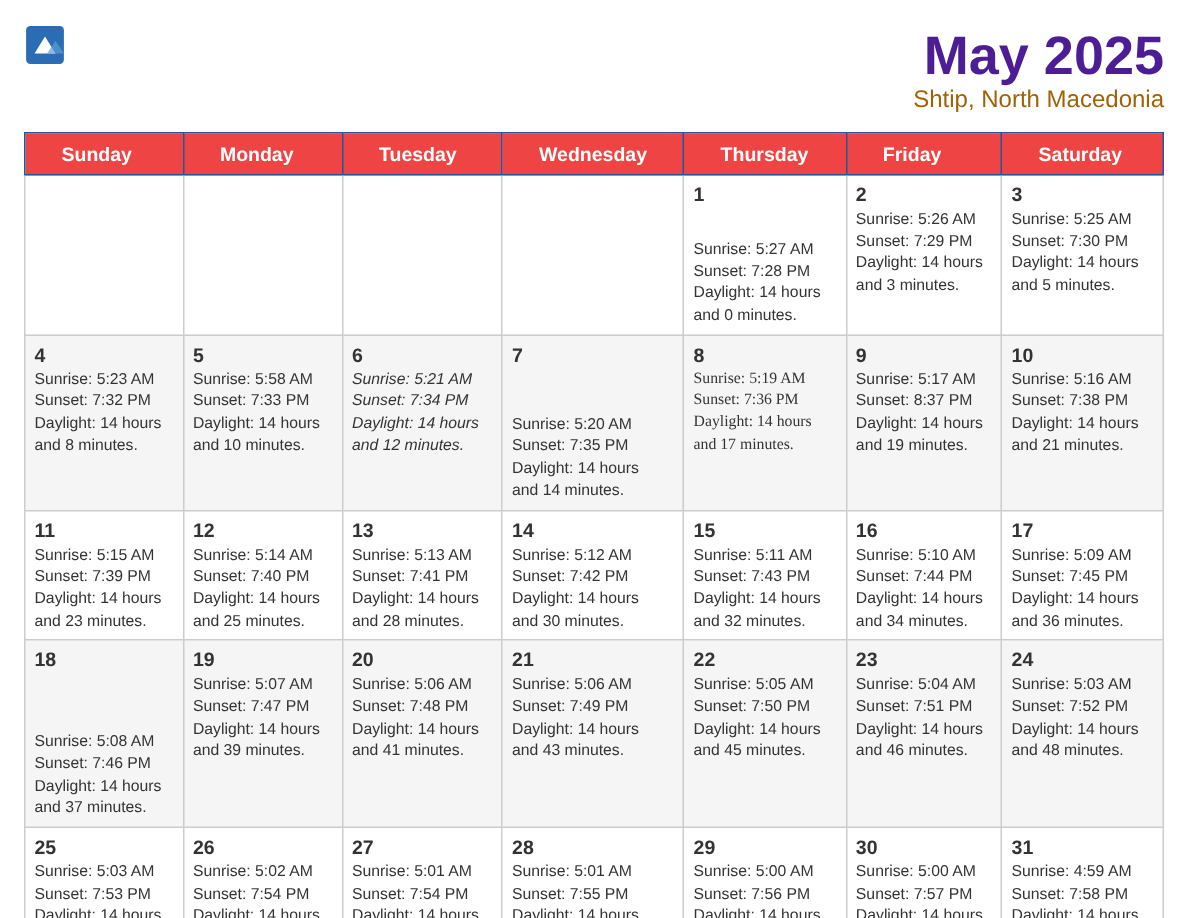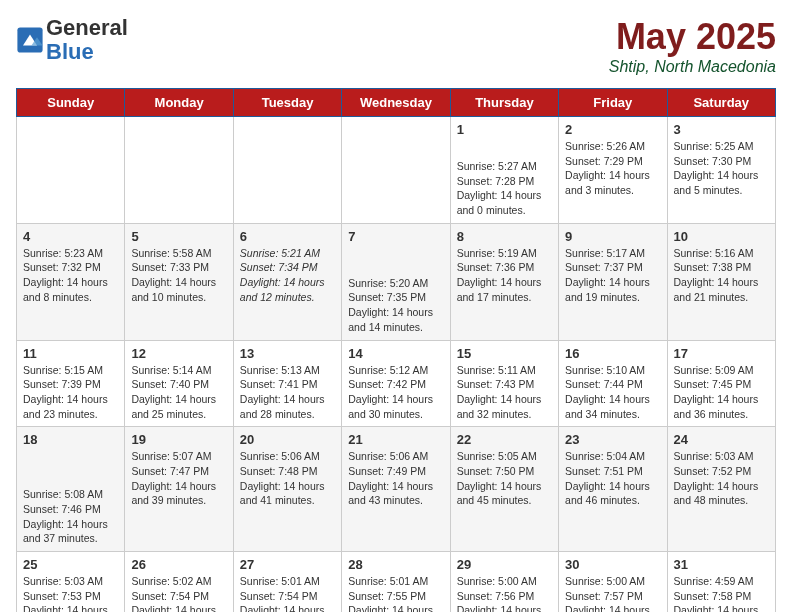--- a/index.html
+++ b/index.html
@@ -31,38 +31,37 @@
       width: 28px;
       height: 28px;
       margin-right: 2px;
     }
     .title-block {
       text-align: right;
     }
     .month-title {
       font-size: 36px;
       font-weight: bold;
-      color: #7f1d1d;
+      color: #4c1d95;
       margin-left: 38px;
     }
     .location {
       font-size: 16px;
-      color: #14532d;
-      font-style: italic;
+      color: #a16207;
     }
     .calendar {
       width: 100%;
       border-collapse: collapse;
       border: 1px solid #ccc;
     }
     .calendar th {
-      background-color: #b91c1c;
+      background-color: #ef4444;
       color: #fff;
-      text-align: center;
-      padding: 6px 8px;
+      text-align: left;
+      padding: 6px 24px;
       font-size: 13px;
       border: 1px solid #1e5a9a;
     }
     .calendar td {
       vertical-align: top;
       padding: 5px 6px;
       border: 1px solid #ccc;
       width: calc(100% / 7);
       min-height: 80px;
       background: #fff;
@@ -91,24 +90,20 @@
 </head>
 <body>
 
 <div class="header">
   <div class="logo">
     <svg class="logo-icon" viewBox="0 0 40 40">
       <rect x="2" y="2" width="36" height="36" rx="4" fill="#2a6db5"></rect>
       <polygon points="10,28 20,12 30,28" fill="white"></polygon>
       <polygon points="22,28 30,16 38,28" fill="#5a9fd4" opacity="0.7"></polygon>
     </svg>
-    <div class="logo-text">
-      <span class="logo-general">General</span><br>
-      <span class="logo-blue">Blue</span>
-    </div>
   </div>
   <div class="title-block">
     <div class="month-title">May 2025</div>
     <div class="location">Shtip, North Macedonia</div>
   </div>
 </div>
 
 <table class="calendar">
   <thead>
     <tr id="weekday-header">
@@ -173,29 +168,29 @@
         </td>
         <td>
           <span class="day-number">7</span>
           <div class="day-info" style="white-space: pre-line; margin-top: 32px;">Sunrise: 5:20 AM
 Sunset: 7:35 PM
 Daylight: 14 hours
 and 14 minutes.</div>
         </td>
         <td>
           <span class="day-number">8</span>
-          <div class="day-info" style="white-space: pre-line;">Sunrise: 5:19 AM
+          <div class="day-info" style="white-space: pre-line; font-family: Liberation Serif, serif;">Sunrise: 5:19 AM
 Sunset: 7:36 PM
 Daylight: 14 hours
 and 17 minutes.</div>
         </td>
         <td>
           <span class="day-number">9</span>
           <div class="day-info" style="white-space: pre-line;">Sunrise: 5:17 AM
-Sunset: 7:37 PM
+Sunset: 8:37 PM
 Daylight: 14 hours
 and 19 minutes.</div>
         </td>
         <td>
           <span class="day-number">10</span>
           <div class="day-info" style="white-space: pre-line;">Sunrise: 5:16 AM
 Sunset: 7:38 PM
 Daylight: 14 hours
 and 21 minutes.</div>
         </td>

